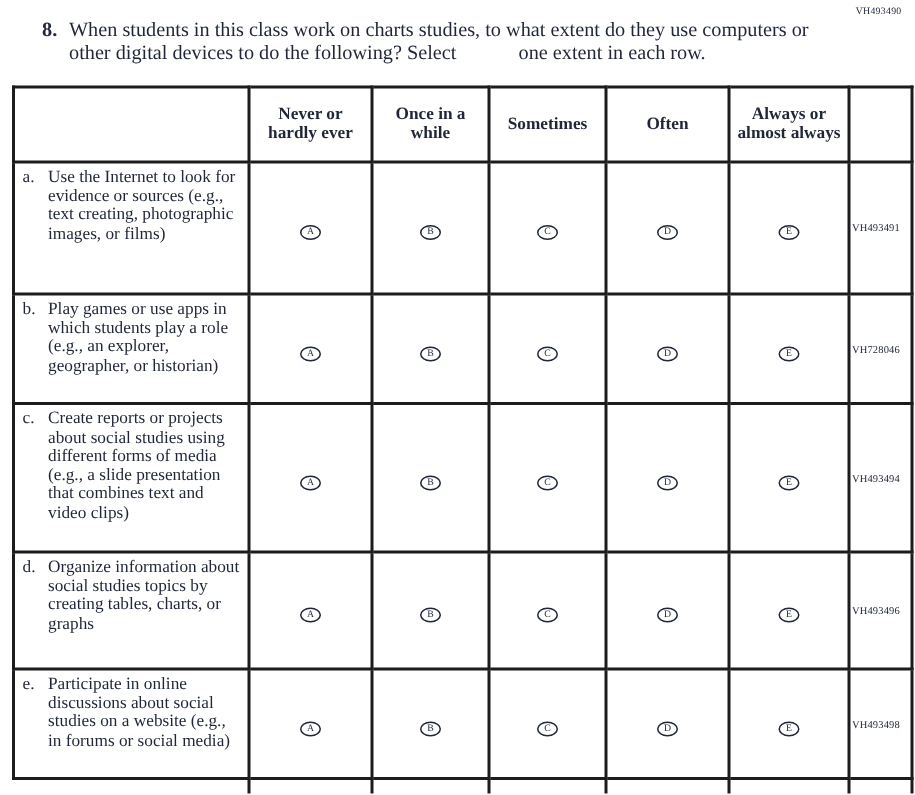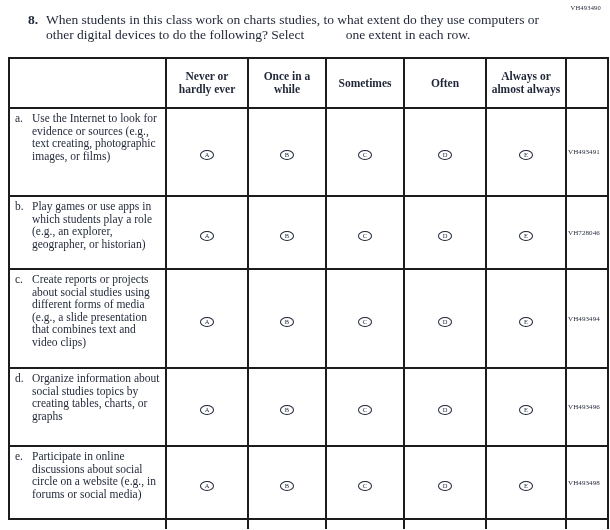--- a/index.html
+++ b/index.html
@@ -172,21 +172,21 @@
       <td class="opt"><span class="oval">C</span></td>
       <td class="opt"><span class="oval">D</span></td>
       <td class="opt"><span class="oval">E</span></td>
       <td class="code">VH493496</td>
     </tr>
 
     <tr class="row-e">
       <td class="stem">
         <div class="stem-inner">
           <span class="stem-letter">e.</span>
-          <span class="stem-text">Participate in online discussions about social circle on a website (e.g., in forums or social media)</span>
+          <span class="stem-text">Participate in online discussions about social studies on a website (e.g., in forums or social media)</span>
         </div>
       </td>
       <td class="opt"><span class="oval">A</span></td>
       <td class="opt"><span class="oval">B</span></td>
       <td class="opt"><span class="oval">C</span></td>
       <td class="opt"><span class="oval">D</span></td>
       <td class="opt"><span class="oval">E</span></td>
       <td class="code">VH493498</td>
     </tr>
 

